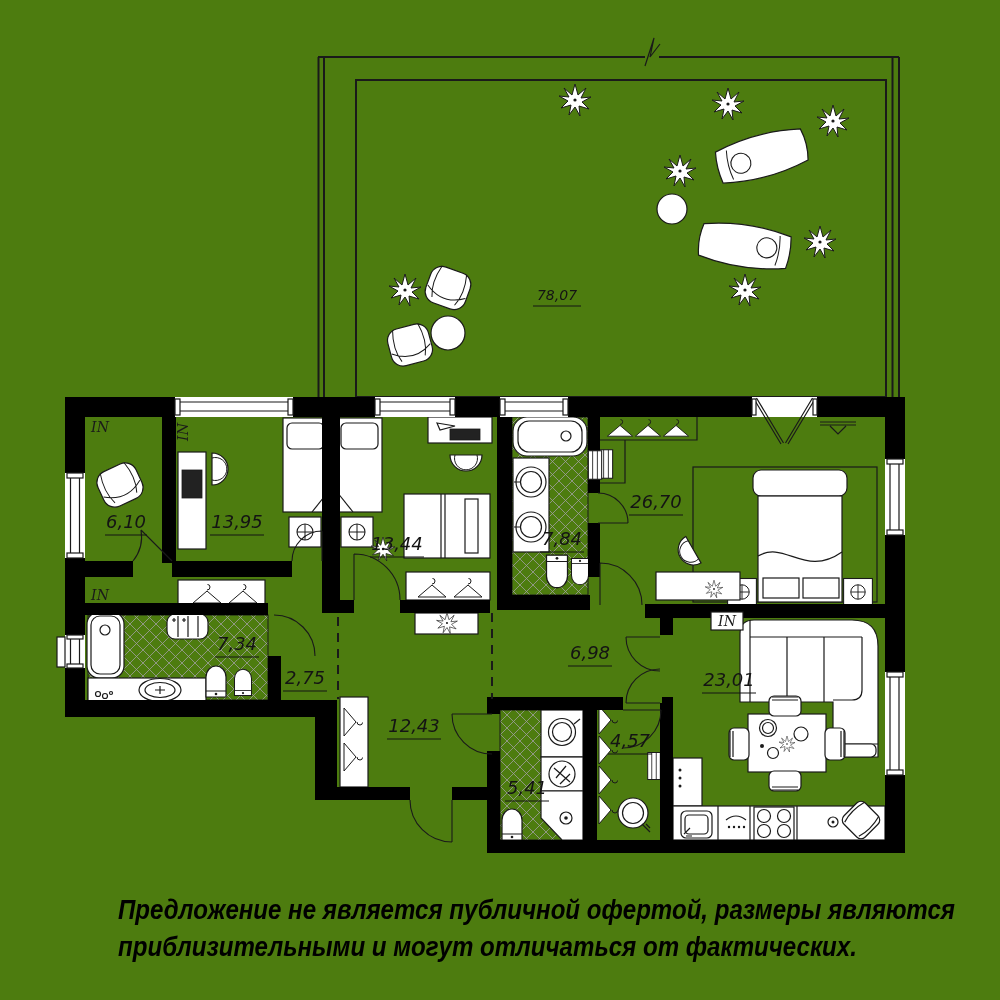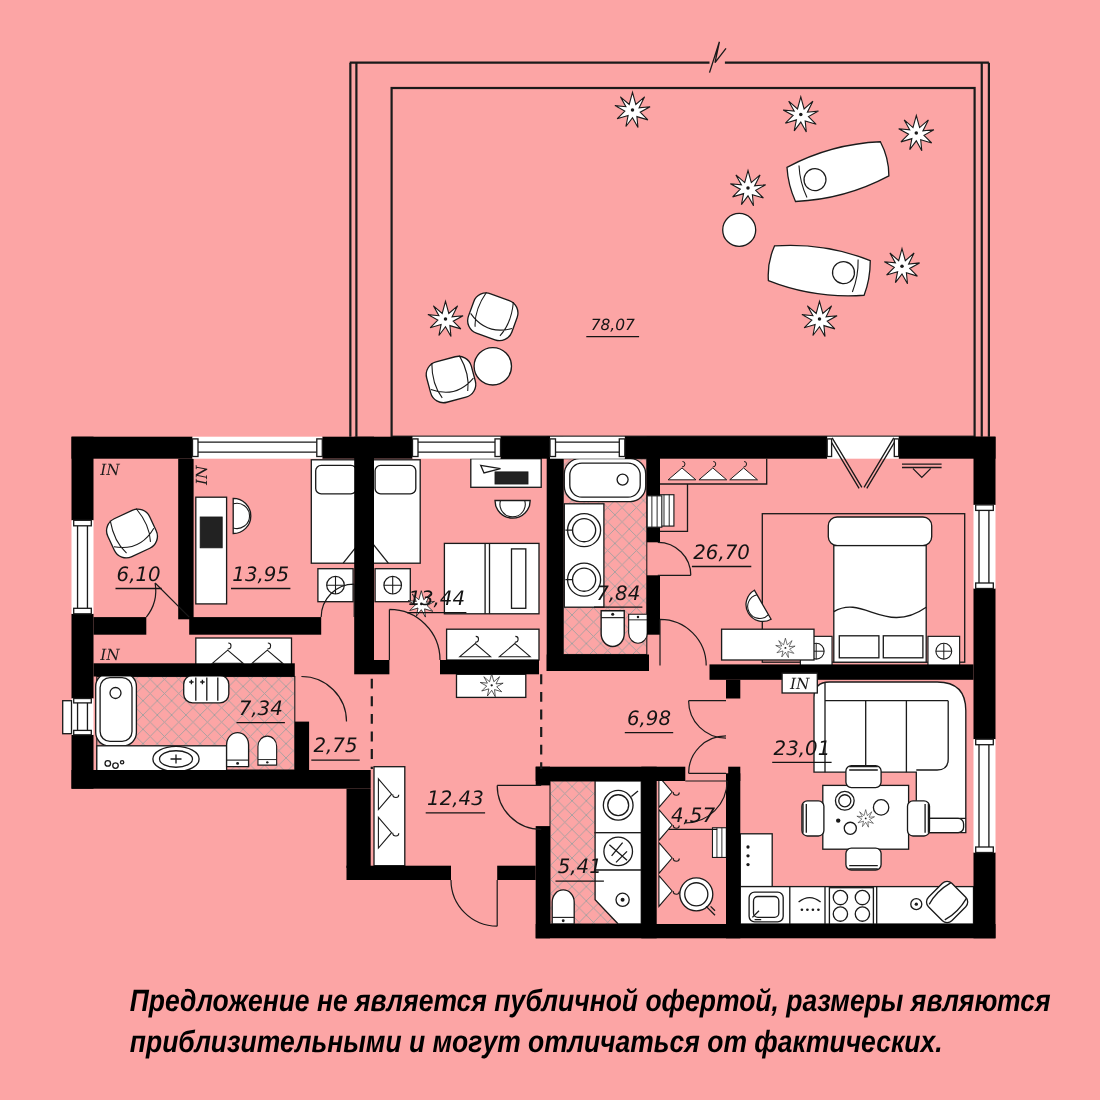--- a/index.html
+++ b/index.html
@@ -1,16 +1,16 @@
 <!DOCTYPE html>
 <html><head>
 <meta charset="utf-8">
 <style>
   html,body{margin:0;padding:0;background:#fff;}
-  .stage{position:relative;width:1000px;height:1000px;background:#fca5a5;overflow:hidden;
+  .stage{position:relative;width:1000px;height:1000px;background:#4d7c0f;overflow:hidden;
          font-family:"Liberation Sans",sans-serif;}
   .stage svg{position:absolute;left:0;top:0;}
   
   .w   {fill:#000;stroke:none;}
   .ln  {fill:none;stroke:#1a1a1a;stroke-width:1.2;}
   .ln2 {fill:none;stroke:#1a1a1a;stroke-width:2;}
   .fx  {fill:#fff;stroke:#1a1a1a;stroke-width:1.2;}
   .fxd {fill:#222;stroke:#1a1a1a;stroke-width:.8;}
   .hat {fill:url(#ht);stroke:#1a1a1a;stroke-width:1;}
   .dash{fill:none;stroke:#1a1a1a;stroke-width:2;stroke-dasharray:9 7;}

